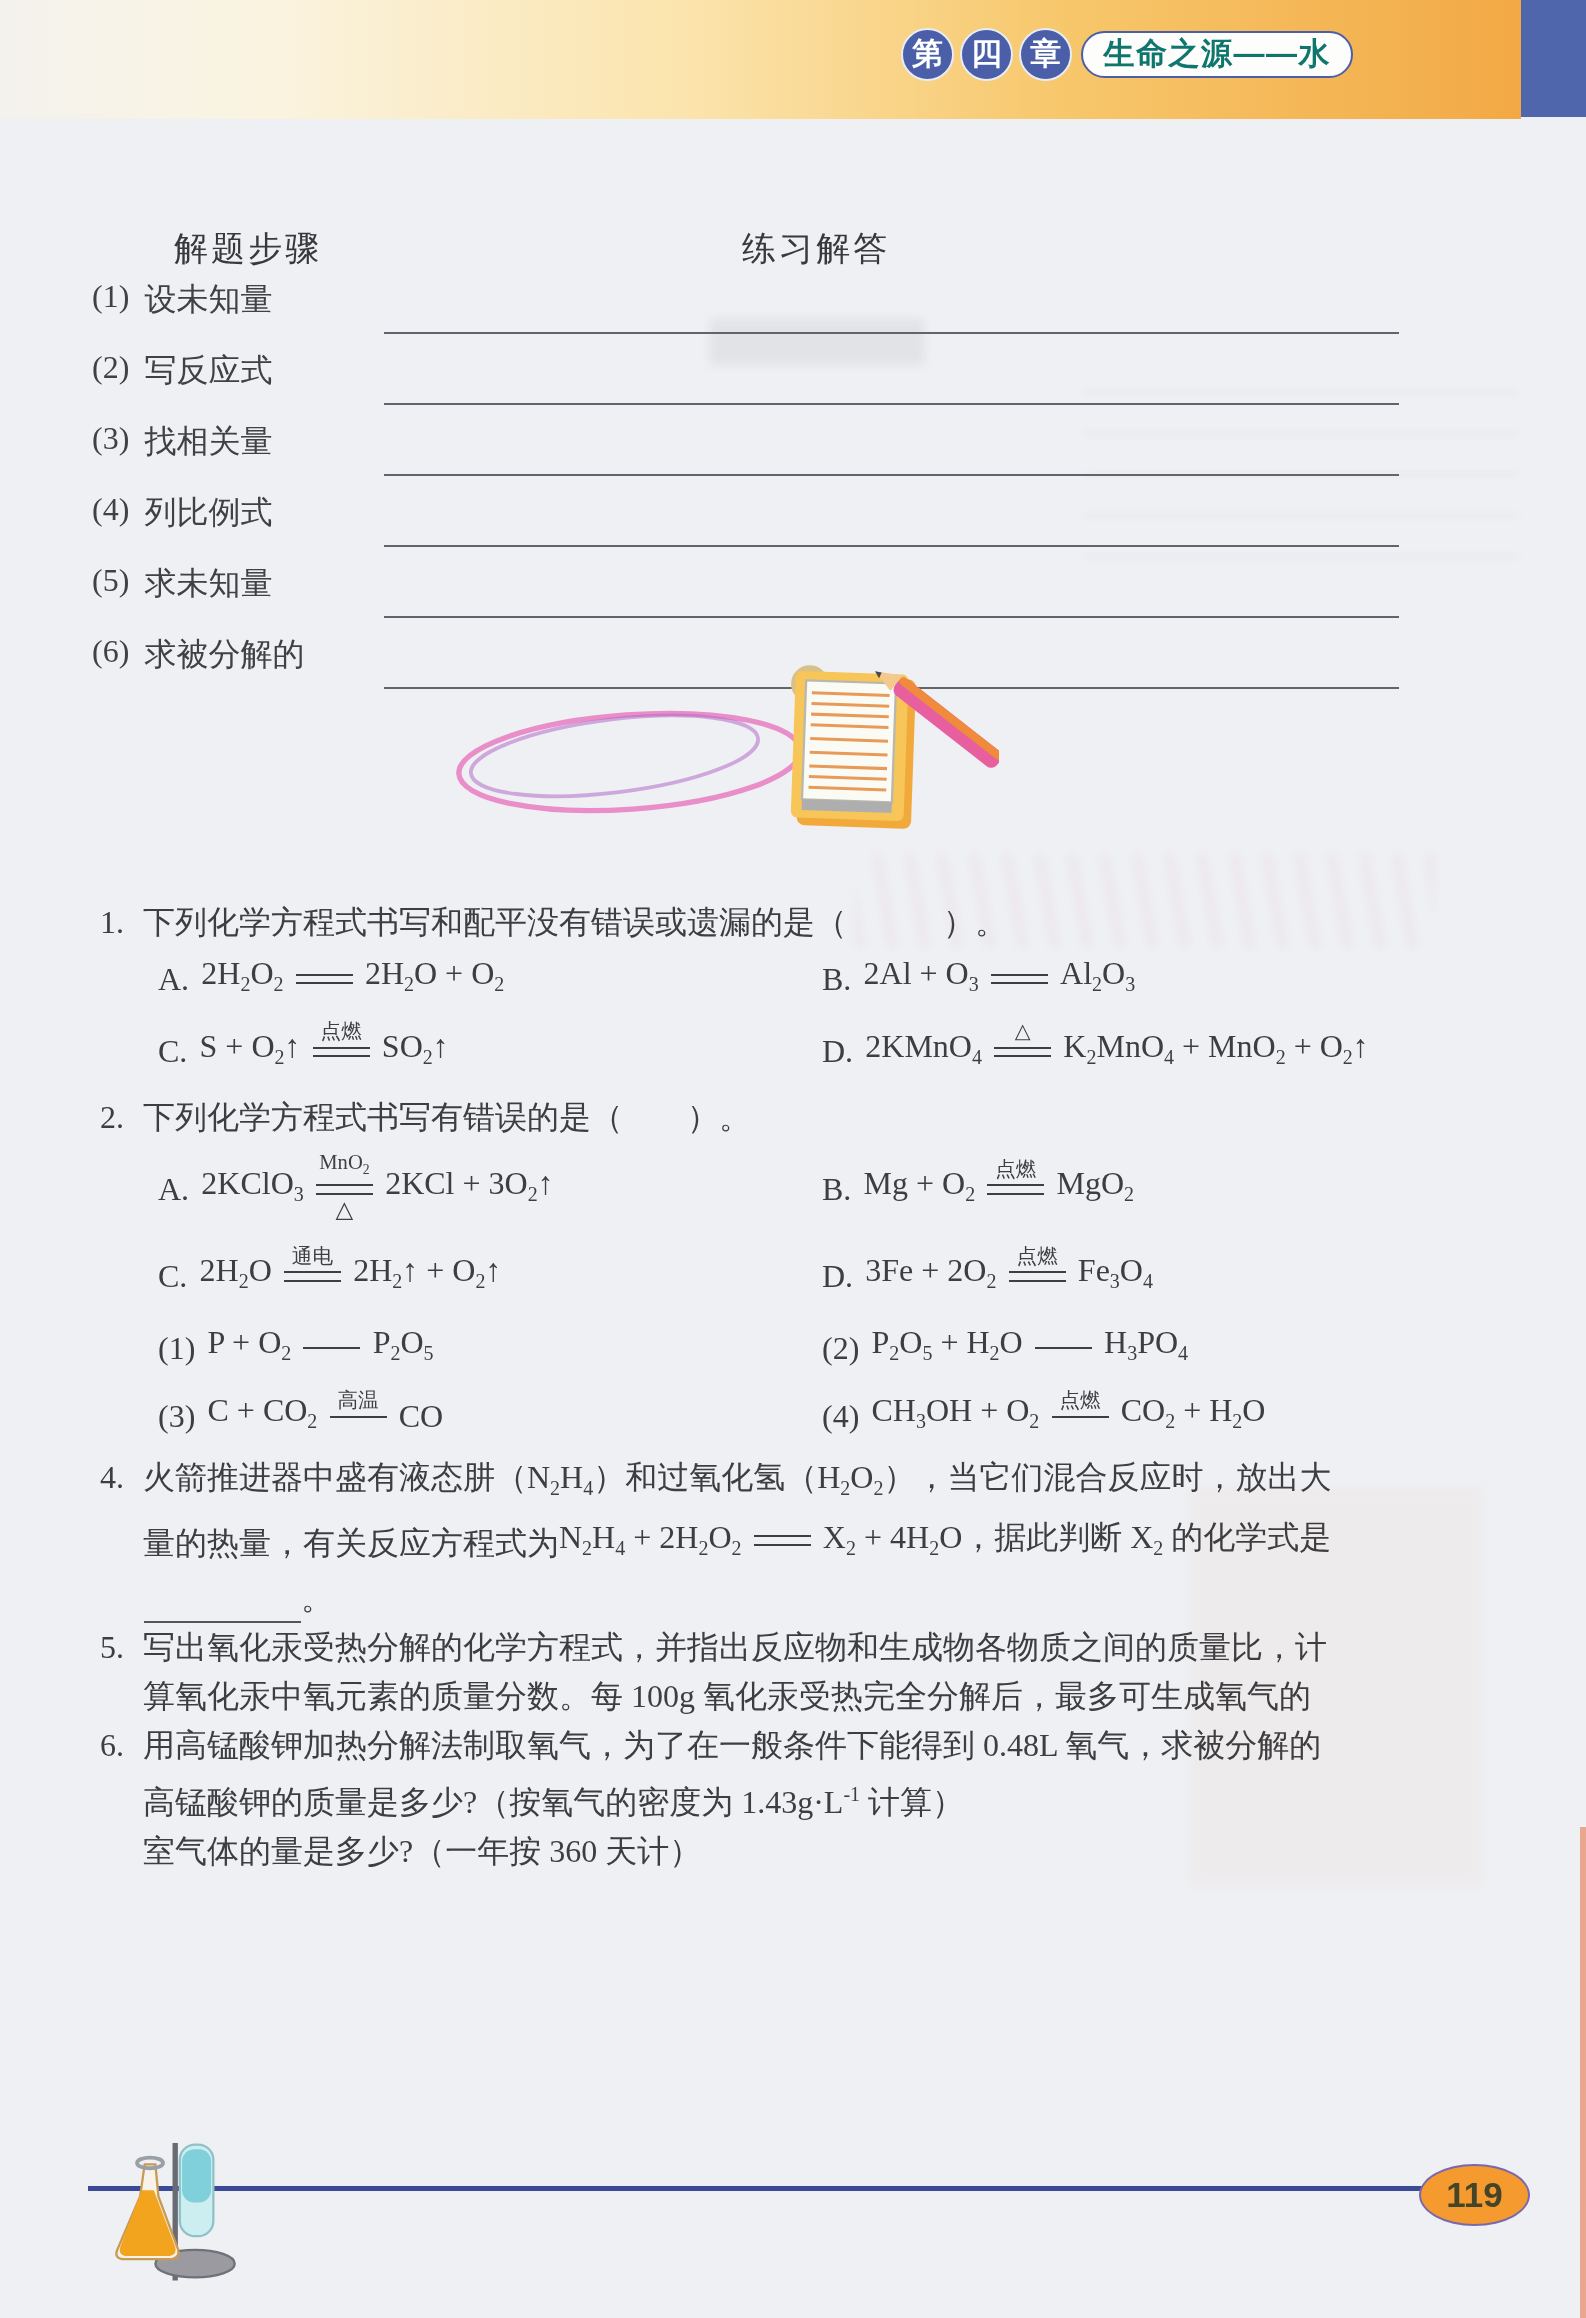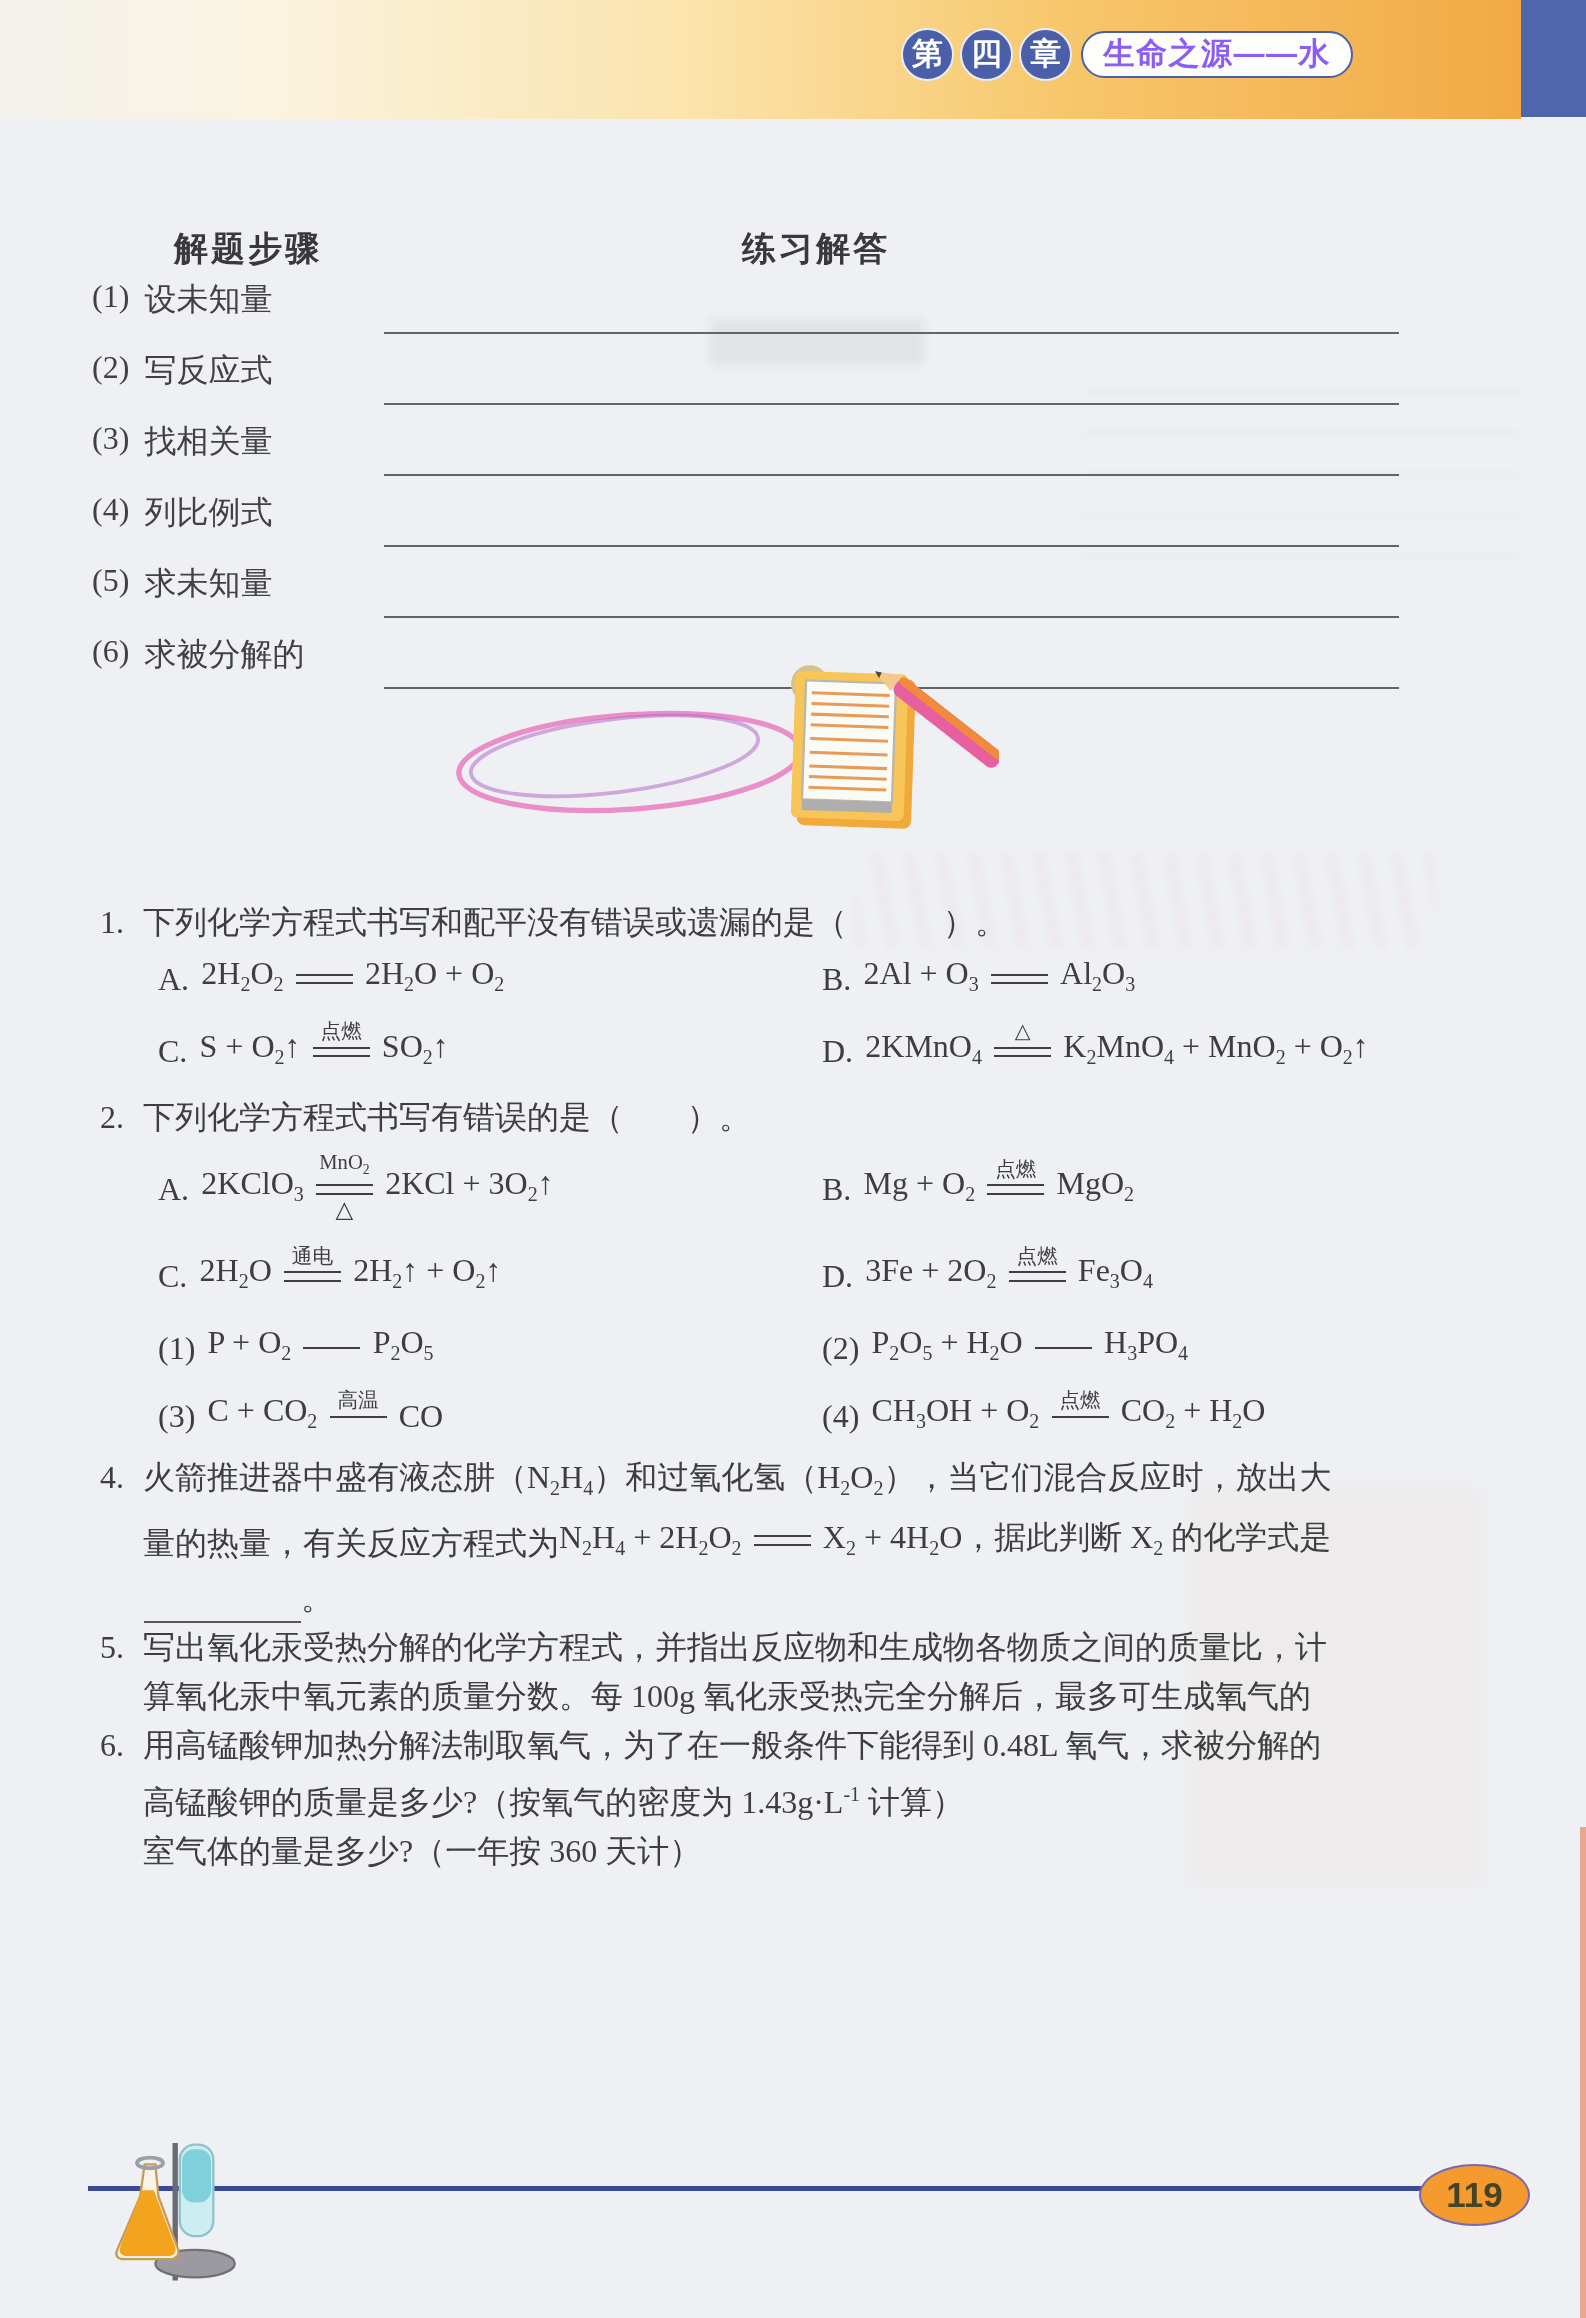--- a/index.html
+++ b/index.html
@@ -12,23 +12,23 @@
   
   .banner{position:absolute;left:0;top:0;width:1521px;height:119px;
     background:linear-gradient(90deg,#f4f2ee 0%,#faf3df 18%,#fbe4ad 45%,#f7c76b 70%,#f2a945 100%);}
   .corner-block{position:absolute;left:1521px;top:0;width:65px;height:117px;background:#4f66ad;}
   .chapter-badge{position:absolute;left:901px;top:27.5px;display:flex;align-items:center;gap:6.1px;}
   .chap-circle{width:49px;height:49px;border-radius:50%;background:#4a5fa8;border:2.3px solid #e8ecf5;
     display:flex;align-items:center;justify-content:center;color:#ffffff;
     font-family:"Liberation Sans","DejaVu Sans",sans-serif;font-weight:bold;font-size:31px;}
   .chap-pill{height:43px;min-width:221px;background:#fdfdfb;border:2.3px solid #4a5fa8;border-radius:24.4px;
     display:flex;align-items:center;justify-content:center;padding:0 20px;margin-left:3.1px;
-    color:#8b5cf6;font-family:"Liberation Sans","DejaVu Sans",sans-serif;font-weight:bold;font-size:31px;letter-spacing:1.5px;}
-  
-  .ws-header{position:absolute;font-weight:bold;font-size:34px;color:#39393b;}
+    color:#0f766e;font-family:"Liberation Sans","DejaVu Sans",sans-serif;font-weight:bold;font-size:31px;letter-spacing:1.5px;}
+  
+  .ws-header{position:absolute;font-weight:normal;font-size:34px;color:#39393b;}
   #ws-h-left{left:174px;top:226px;letter-spacing:3.1px;}
   #ws-h-right{left:742px;top:226px;letter-spacing:3.1px;}
   .ws-rows{position:absolute;left:92px;top:269px;width:1307px;}
   .ws-row{height:71px;display:flex;align-items:flex-end;}
   .step-label{width:287px;font-size:32px;color:#414143;padding-bottom:18.3px;white-space:nowrap;display:flex;gap:15.3px;}
   .answer-line{flex:1;border-bottom:2.3px solid #63636b;margin-bottom:6.1px;margin-left:4.6px;}
   
   .sec-title{position:absolute;left:458px;top:666px;width:596px;height:183px;}
   .swirl{position:absolute;left:-7.6px;top:29px;}
   .sec-title-text{position:absolute;left:66px;top:44px;font-size:58px;font-weight:bold;color:#3c3c34;

